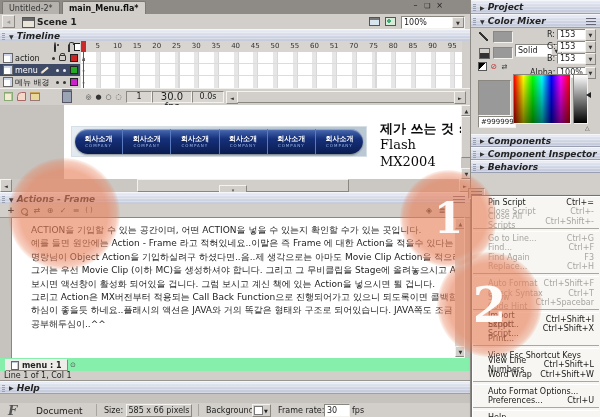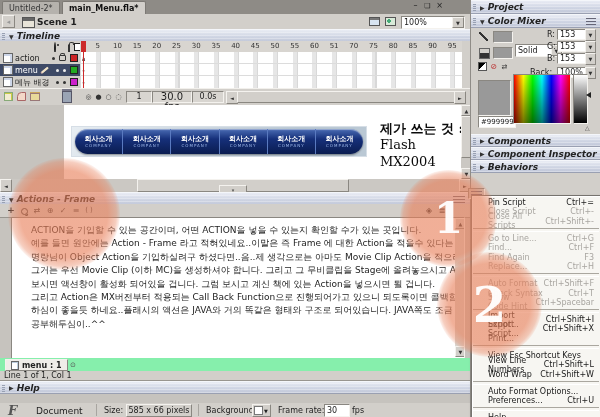--- a/index.html
+++ b/index.html
@@ -378,21 +378,21 @@
 
       <span class="abs cmlabel" style="left:76px;top:2px;">R:</span>
       <div class="abs inset cmfield" style="left:86px;top:1px;width:26px;height:9px;">153</div>
       <span class="abs sb-btn spin" style="left:114px;top:1px;">▼</span>
       <span class="abs cmlabel" style="left:76px;top:14px;">G:</span>
       <div class="abs inset cmfield" style="left:86px;top:13px;width:26px;height:9px;">153</div>
       <span class="abs sb-btn spin" style="left:114px;top:13px;">▼</span>
       <span class="abs cmlabel" style="left:76px;top:26px;">B:</span>
       <div class="abs inset cmfield" style="left:86px;top:25px;width:26px;height:9px;">153</div>
       <span class="abs sb-btn spin" style="left:114px;top:25px;">▼</span>
-      <span class="abs cmlabel" style="left:59px;top:40px;">Back:</span>
+      <span class="abs cmlabel" style="left:59px;top:40px;">Alpha:</span>
       <div class="abs inset cmfield" style="left:86px;top:39px;width:26px;height:9px;">100%</div>
       <span class="abs sb-btn spin" style="left:114px;top:39px;">▼</span>
 
       <div class="abs swatch" style="left:7px;top:52px;width:31px;height:34px;background:#999999;"></div>
       <div class="abs inset" style="left:7px;top:88px;width:34px;height:10px;font-size:7px;line-height:10px;padding-left:2px;">#999999</div>
       <div class="abs swatch" style="left:42px;top:46px;width:56px;height:48px;background:
              linear-gradient(180deg,rgba(255,255,255,0) 0%,rgba(0,0,0,.55) 100%),
              linear-gradient(90deg,#f00,#ff0,#0f0,#0ff,#00f,#f0f,#f00);"></div>
       <div class="abs swatch" style="left:102px;top:46px;width:13px;height:48px;background:linear-gradient(180deg,#fff,#000);"></div>
       <span class="abs" style="left:115px;top:64px;width:0;height:0;border-top:3px solid transparent;border-bottom:3px solid transparent;border-right:5px solid #222;"></span>

